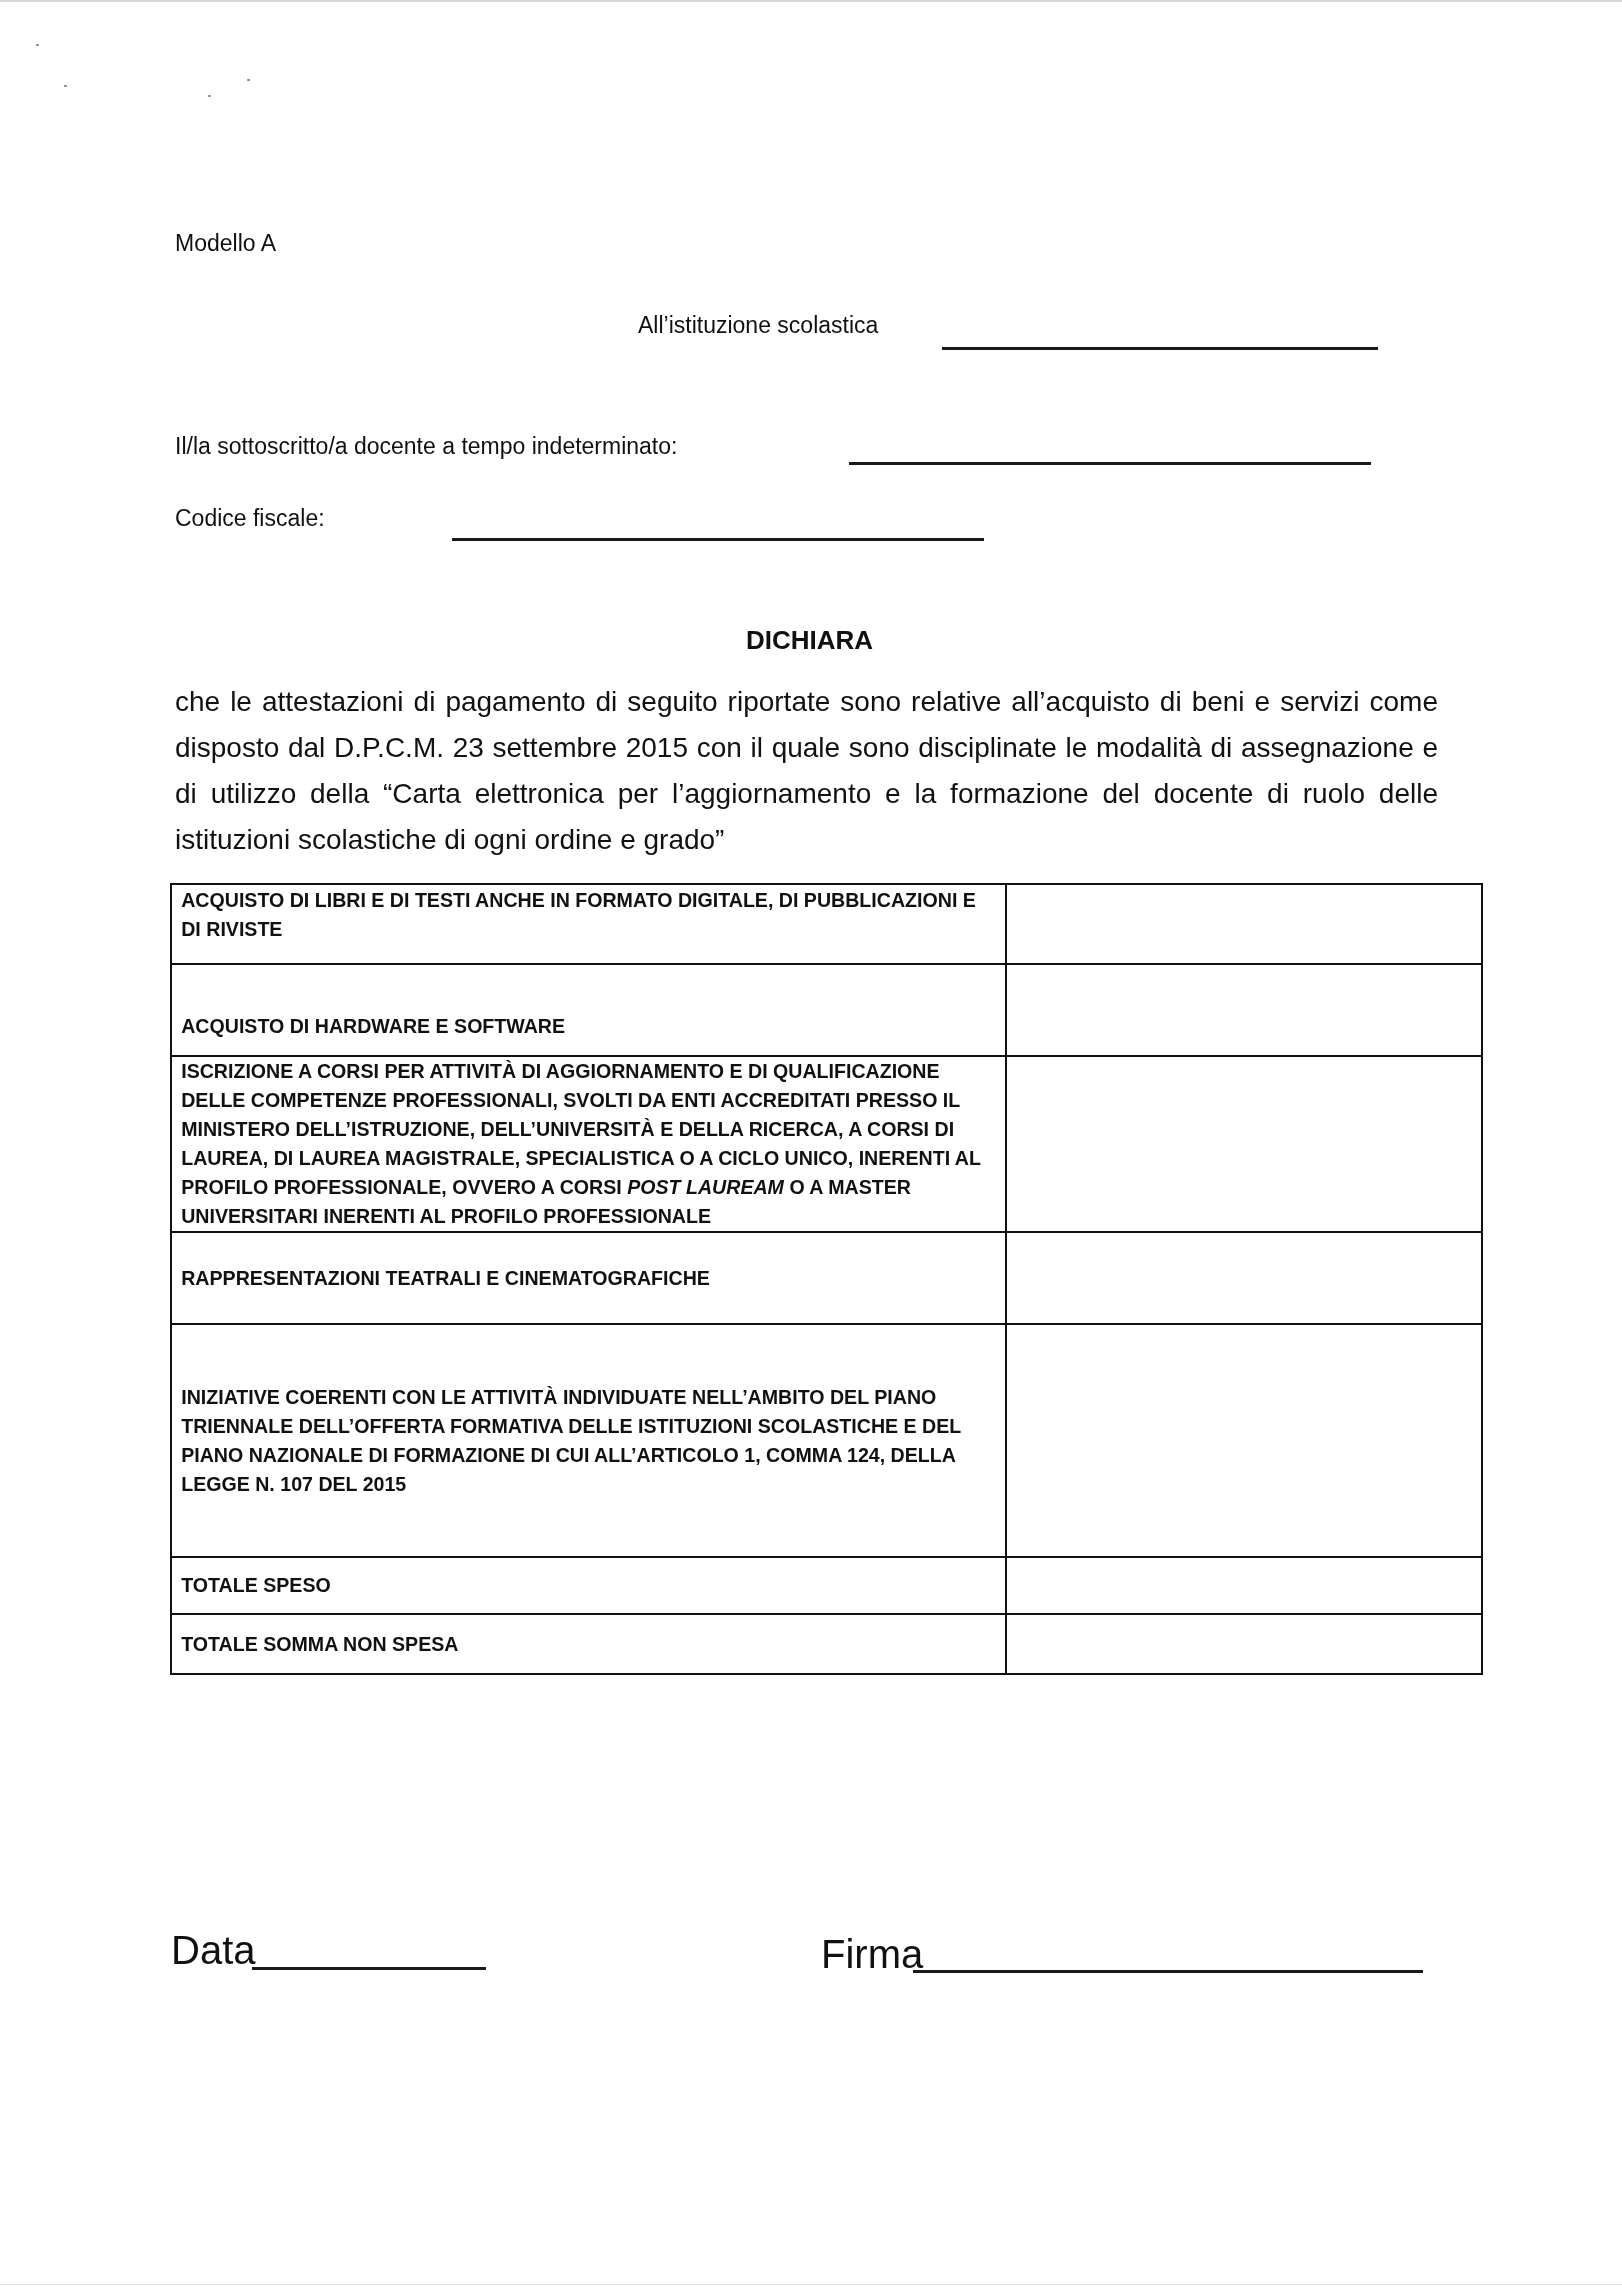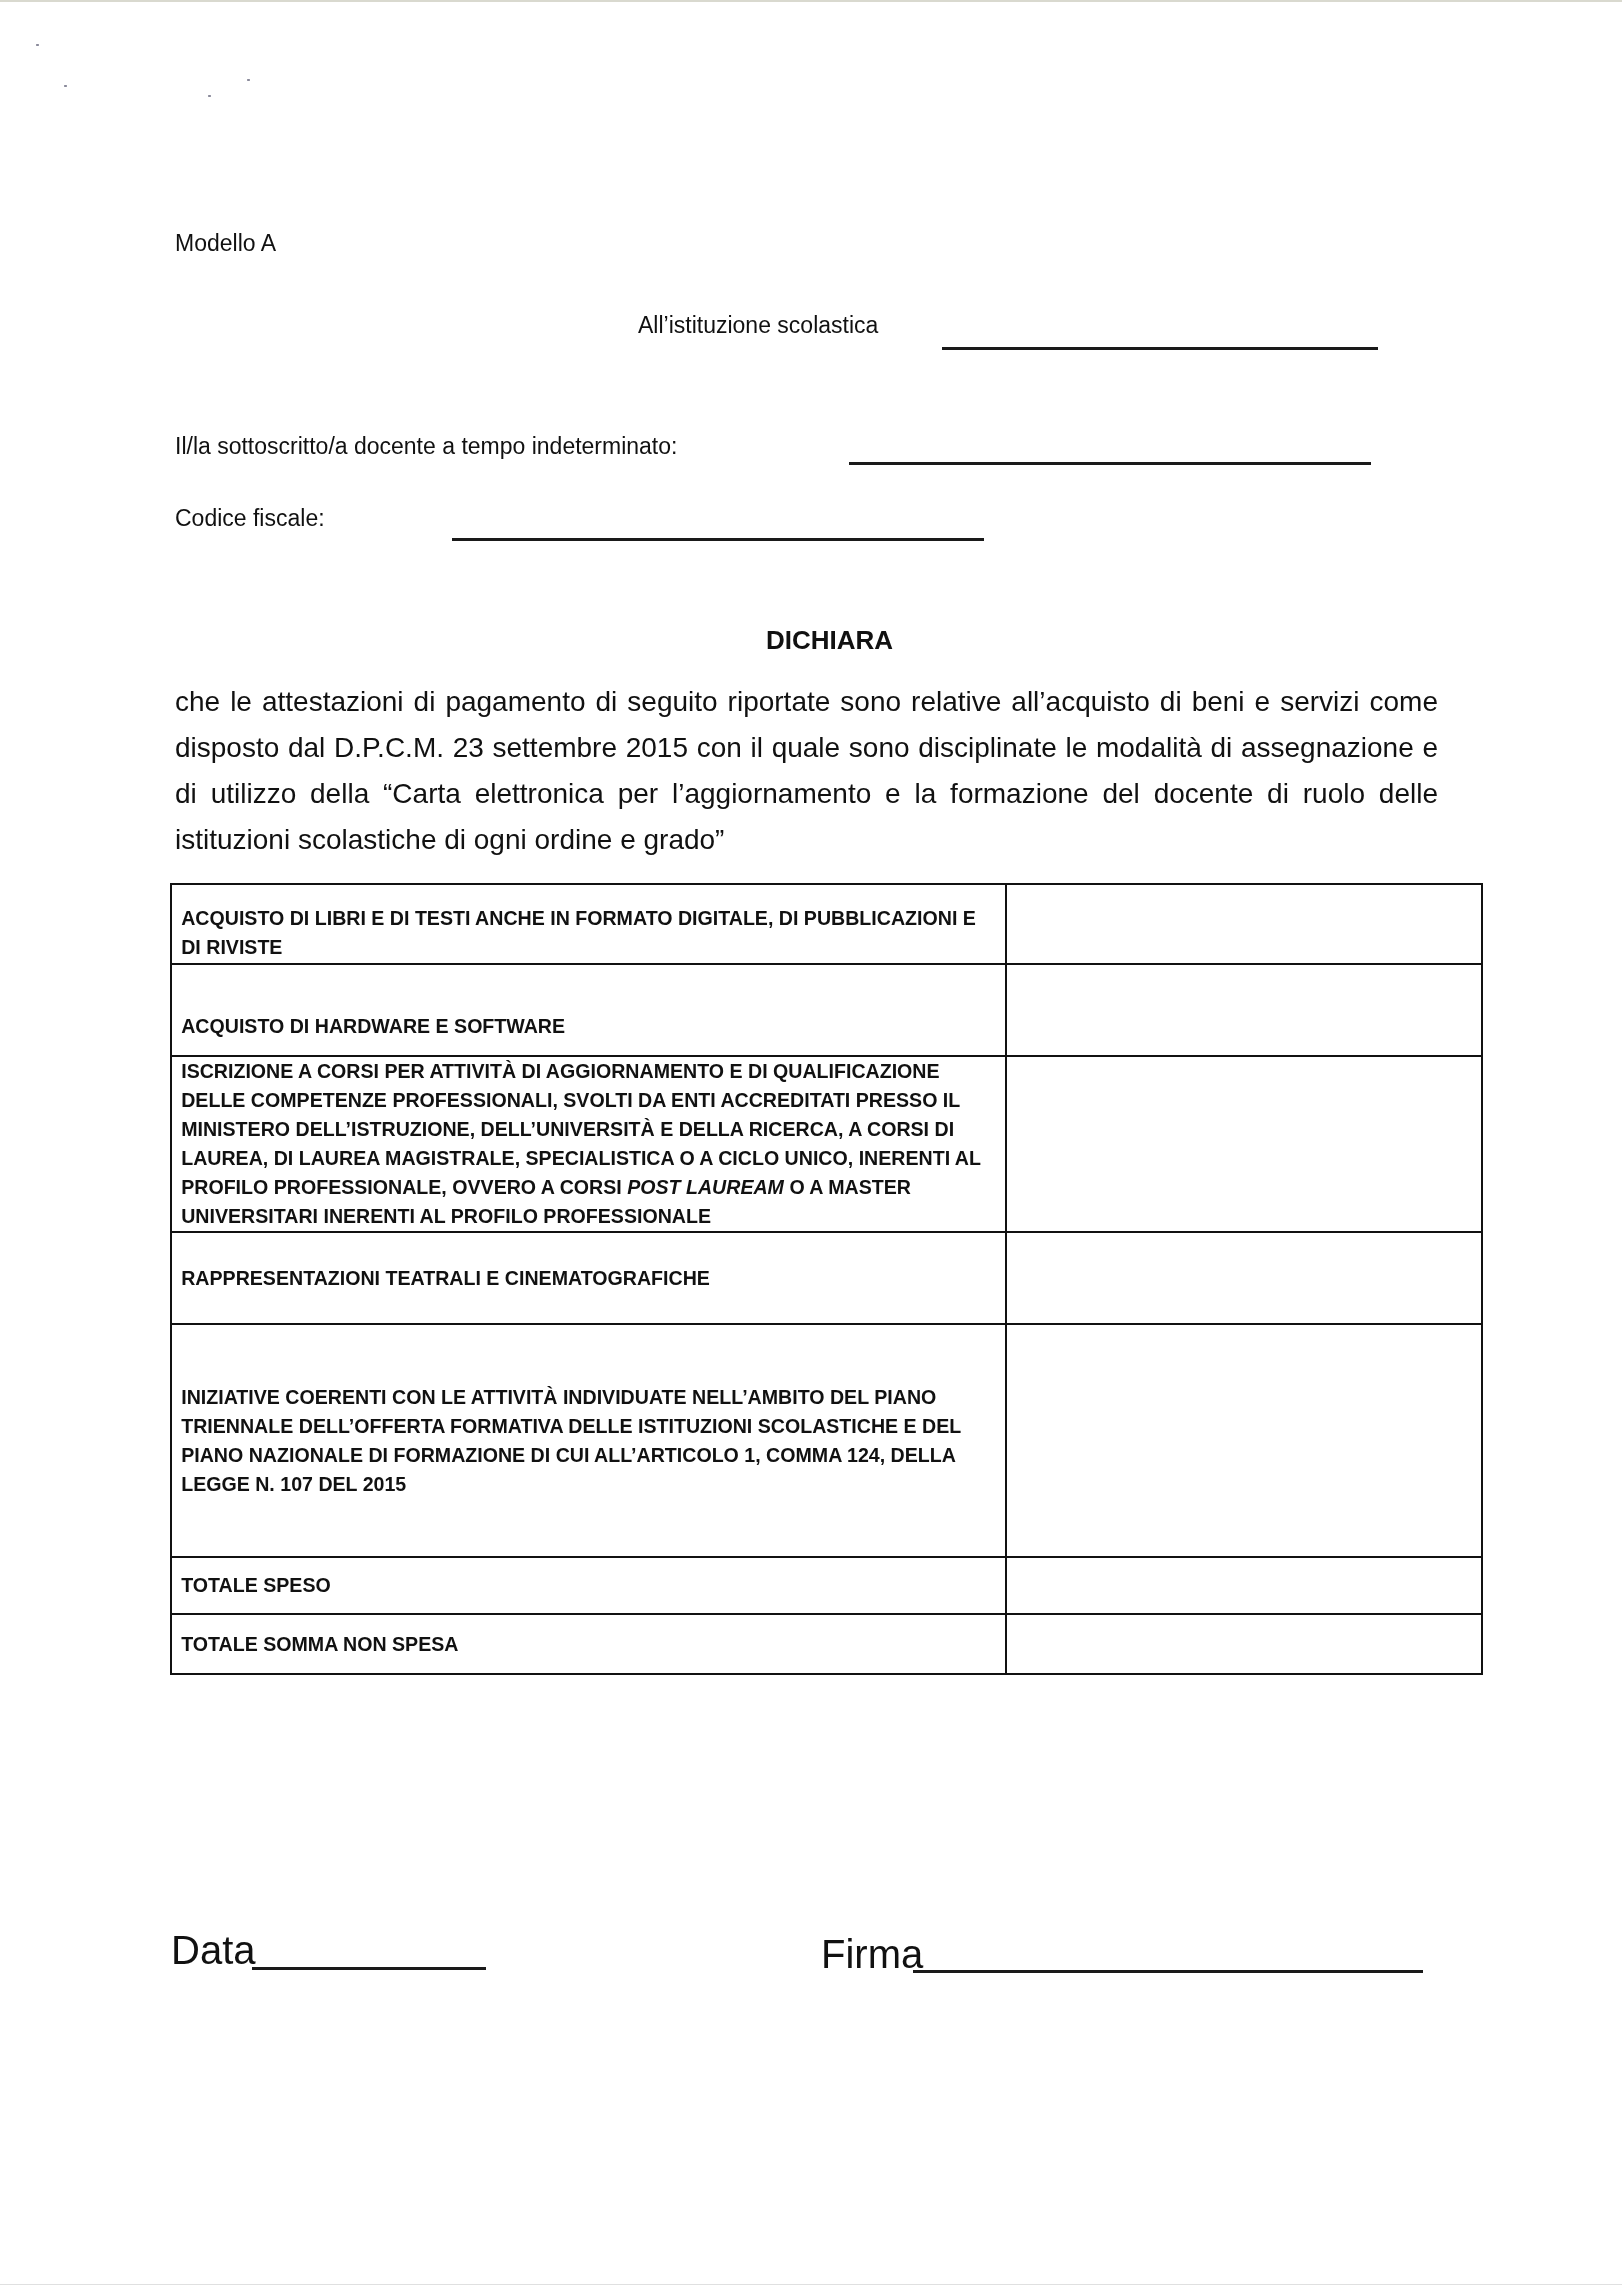--- a/index.html
+++ b/index.html
@@ -42,27 +42,27 @@
 <div class="abs txt" style="left:175px;top:435px;">Il/la sottoscritto/a docente a tempo indeterminato:</div>
 <div class="uline" style="left:849px;top:462px;width:522px;">
   <span class="abs txt" style="left:6.5px;top:-29px;"></span>
 </div>
 
 <div class="abs txt" style="left:175px;top:507px;">Codice fiscale:</div>
 <div class="uline" style="left:452px;top:538px;width:532px;">
   <span class="abs txt" style="left:6.5px;top:-29px;"></span>
 </div>
 
-<div class="abs title-bold" style="left:746px;top:625px;margin-left:20px;">DICHIARA</div>
+<div class="abs title-bold" style="left:746px;top:625px;">DICHIARA</div>
 <div class="para" style="top:679px;">che le attestazioni di pagamento di seguito riportate sono relative all’acquisto di beni e servizi come disposto dal D.P.C.M. 23 settembre 2015 con il quale sono disciplinate le modalità di assegnazione e di utilizzo della “Carta elettronica per l’aggiornamento e la formazione del docente di ruolo delle istituzioni scolastiche di ogni ordine e grado”</div>
 
 <table class="spesa">
   <tbody>
   <tr style="height:80px;">
-    <td class="c1 rowtxt" style="vertical-align:bottom;padding-bottom:1px;">ACQUISTO DI LIBRI E DI TESTI ANCHE IN FORMATO DIGITALE, DI PUBBLICAZIONI E DI RIVISTE</td>
+    <td class="c1 rowtxt" style="vertical-align:bottom;padding-bottom:19px;">ACQUISTO DI LIBRI E DI TESTI ANCHE IN FORMATO DIGITALE, DI PUBBLICAZIONI E DI RIVISTE</td>
     <td class="c2"></td>
   </tr>
   <tr style="height:92px;">
     <td class="c1 rowtxt" style="vertical-align:bottom;padding-bottom:14px;">ACQUISTO DI HARDWARE E SOFTWARE</td>
     <td class="c2"></td>
   </tr>
   <tr style="height:173px;">
     <td class="c1 rowtxt" style="vertical-align:top;"><span>ISCRIZIONE A CORSI PER ATTIVITÀ DI  AGGIORNAMENTO E DI QUALIFICAZIONE DELLE  COMPETENZE PROFESSIONALI, SVOLTI  DA  ENTI ACCREDITATI PRESSO IL MINISTERO DELL’ISTRUZIONE,  DELL’UNIVERSITÀ  E DELLA RICERCA, A CORSI DI LAUREA, DI LAUREA MAGISTRALE, SPECIALISTICA O A CICLO UNICO, INERENTI AL PROFILO PROFESSIONALE, OVVERO A CORSI </span><i>POST LAUREAM</i><span> O A MASTER UNIVERSITARI INERENTI AL PROFILO PROFESSIONALE</span></td>
     <td class="c2"></td>
   </tr>

